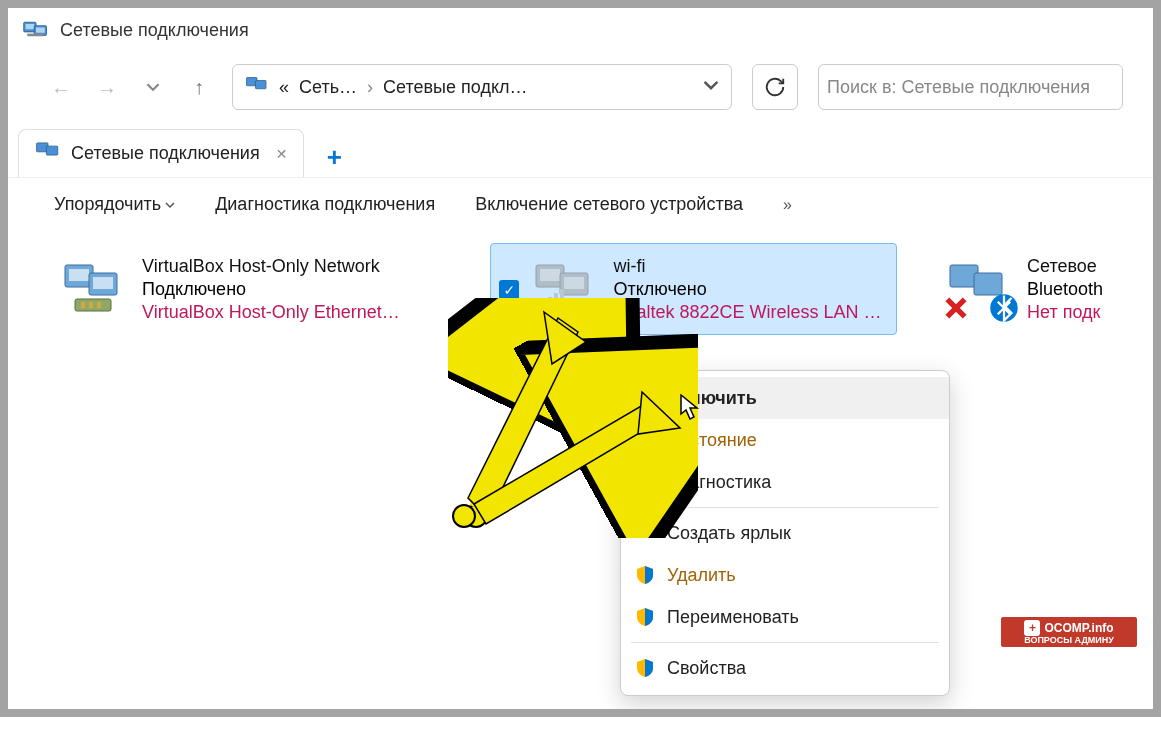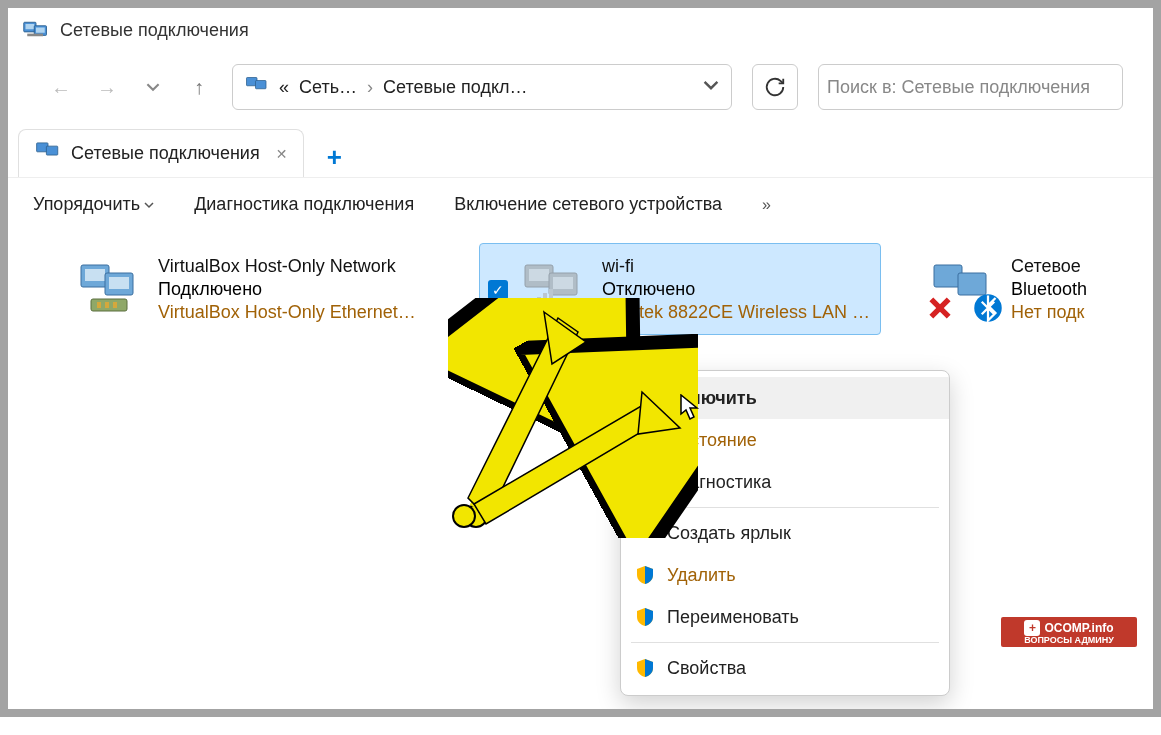--- a/index.html
+++ b/index.html
@@ -21,34 +21,34 @@
   .refresh-btn { width: 46px; height: 46px; border: 1px solid #ccc; border-radius: 6px; display: flex; align-items: center; justify-content: center; color: #444; cursor: pointer; font-size: 20px; }
   .search { flex: 1; height: 46px; border: 1px solid #ccc; border-radius: 6px; padding: 0 8px; font-size: 18px; color: #888; display: flex; align-items: center; }
   
   
   .tabbar { height: 56px; display: flex; align-items: end; padding: 0 10px; }
   .tab { height: 48px; padding: 0 16px; display: flex; align-items: center; gap: 10px; border: 1px solid #e0e0e0; border-bottom: none; border-radius: 8px 8px 0 0; background: #fff; font-size: 18px; color: #222; }
   .tab-close { color: #888; font-size: 14px; margin-left: 6px; cursor: pointer; }
   .add-tab { width: 40px; height: 40px; display: flex; align-items: center; justify-content: center; color: #0078d4; font-size: 26px; font-weight: 600; cursor: pointer; margin-left: 10px; }
   
   
-  .toolbar { height: 54px; display: flex; align-items: center; padding: 0 25px; gap: 40px; font-size: 18px; color: #222; border-top: 1px solid #eee; }
+  .toolbar { height: 54px; display: flex; align-items: center; padding: 0 46px; gap: 40px; font-size: 18px; color: #222; border-top: 1px solid #eee; }
   .tool-item { display: flex; align-items: center; gap: 4px; cursor: pointer; }
   .tool-more { color: #555; font-size: 16px; cursor: pointer; }
   
   
-  .content { padding: 12px 56px; display: flex; gap: 36px; position: relative; }
+  .content { padding: 12px 40px; display: flex; gap: 36px; position: relative; }
   .conn { width: 420px; height: 92px; display: flex; align-items: center; gap: 14px; padding: 8px 10px; border-radius: 4px; position: relative; }
   .conn.selected { background: #cde8ff; border: 1px solid #7abef0; }
   .conn-check { width: 20px; height: 20px; background: #0078d4; border-radius: 3px; display: flex; align-items: center; justify-content: center; color: #fff; font-size: 14px; position: absolute; left: 8px; top: 36px; }
   .conn-icon { width: 70px; height: 64px; display: flex; align-items: center; justify-content: center; flex-shrink: 0; }
   .conn-text { display: flex; flex-direction: column; gap: 2px; font-size: 18px; overflow: hidden; }
   .conn-name { color: #111; white-space: nowrap; }
   .conn-status { color: #000000; }
-  .conn-device { color: #a16207; white-space: nowrap; overflow: hidden; text-overflow: ellipsis; }
+  .conn-device { color: #be185d; white-space: nowrap; overflow: hidden; text-overflow: ellipsis; }
   .conn.wifi { margin-left: 0; }
   .conn.wifi .conn-icon { margin-left: 28px; filter: grayscale(1) opacity(0.55); }
   .conn.bt { width: 180px; overflow: visible; }
   
   
   .ctxmenu { position: absolute; left: 612px; top: 362px; width: 330px; background: #fff; border: 1px solid #ccc; border-radius: 8px; box-shadow: 0 8px 24px rgba(0,0,0,0.18); padding: 6px 0; z-index: 10; }
   .ctx-item { height: 42px; display: flex; align-items: center; padding: 0 14px; gap: 12px; font-size: 18px; color: #222; cursor: pointer; }
   .ctx-item.hover { background: #f0f0f0; font-weight: 600; }
   .ctx-item.disabled { color: #a16207; cursor: default; }
   .ctx-sep { height: 1px; background: #e0e0e0; margin: 4px 10px; }

